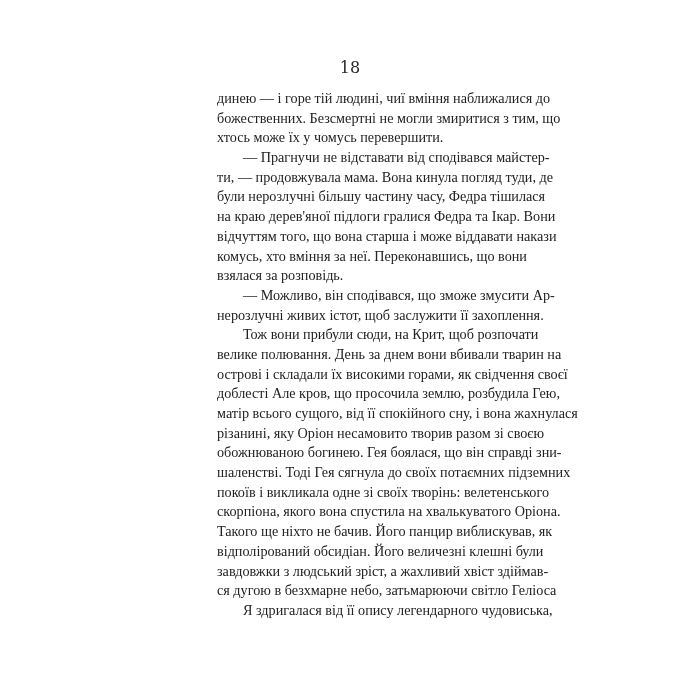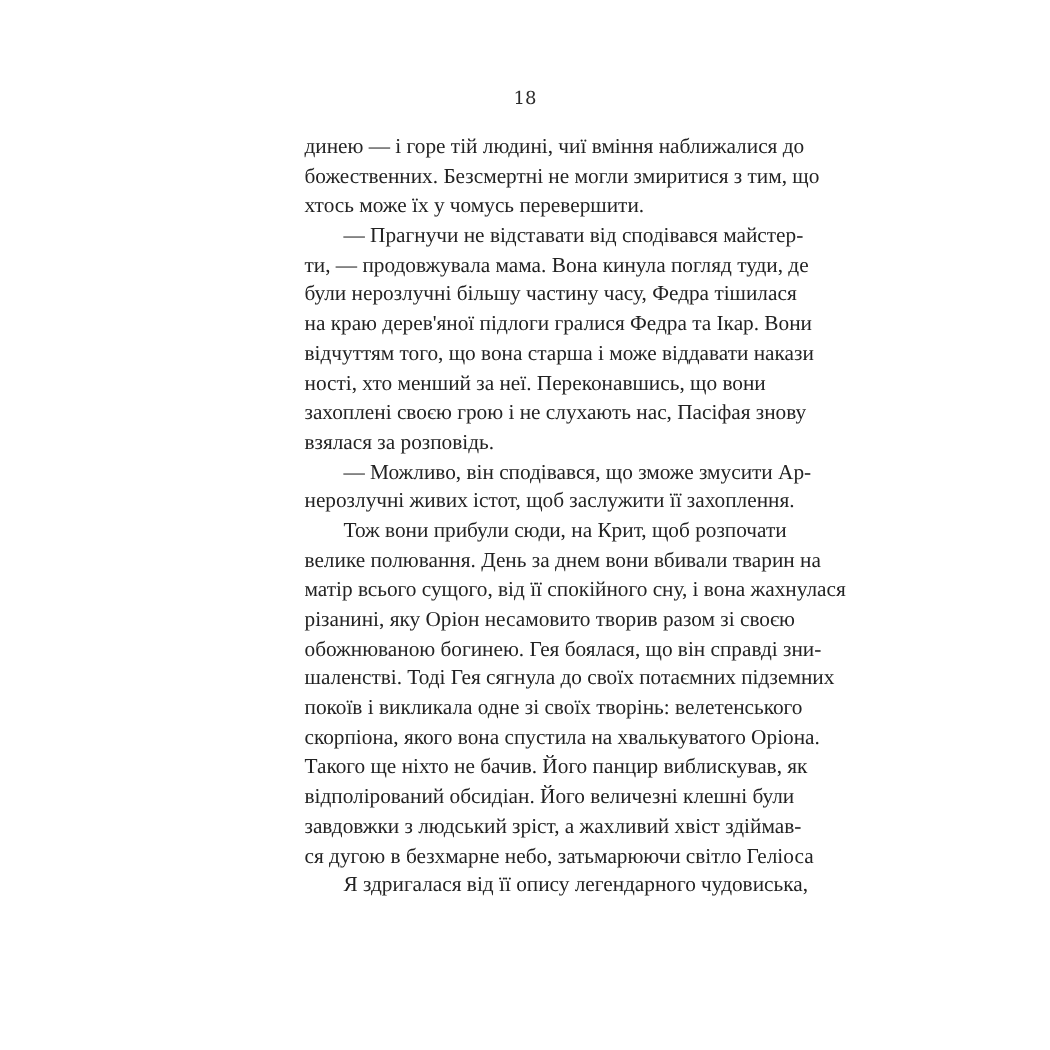--- a/index.html
+++ b/index.html
@@ -1,50 +1,51 @@
 <!DOCTYPE html>
 <html><head>
 <meta charset="utf-8">
 <style>
   html, body { margin:0; padding:0; background:#ffffff; }
   body { width:700px; height:700px; position:relative; overflow:hidden; }
   .page-number {
     position:absolute; top:58px; left:0; width:700px; text-align:center;
-    font-family:"DejaVu Serif", serif; font-size:12px; color:#2a2a2a;
+    font-family:"DejaVu Serif", serif; font-size:16px; color:#2a2a2a;
   }
   .text-block {
     position:absolute; top:89px; left:203px; width:306px;
     font-family:"Liberation Serif", serif; font-size:14.2px; line-height:19.7px;
     color:#222222;
   }
-  .line { white-space:nowrap; text-align:justify; text-align-last:justify; height:19.7px; overflow:visible; }
+  .line { white-space:nowrap; text-align:justify; text-align-last:justify; height:19.7px; overflow:visible;margin-left:14px; }
   .line.last { text-align-last:left; }
   .line.indent { padding-left:26px; }
 </style>
 </head>
 <body>
 
 <div class="page-number">18</div>
 
 <div class="text-block" id="text-block">
     <div class="line">динею — і горе тій людині, чиї вміння наближалися до</div>
     <div class="line">божественних. Безсмертні не могли змиритися з тим, що</div>
     <div class="line last">хтось може їх у чомусь перевершити.</div>
     <div class="line indent">— Прагнучи не відставати від сподівався майстер-</div>
     <div class="line">ти, — продовжувала мама. Вона кинула погляд туди, де</div>
     <div class="line">були нерозлучні більшу частину часу, Федра тішилася</div>
     <div class="line">на краю дерев'яної підлоги гралися Федра та Ікар. Вони</div>
     <div class="line">відчуттям того, що вона старша і може віддавати накази</div>
-    <div class="line">ності, хто менший за неї. Переконавшись, що вони</div>
-    <div class="line">захоплені своєю грою і не слухають нас, Пасіфая знову</div>
+    <div class="line">комусь, хто вміння за неї. Переконавшись, що вони</div>
     <div class="line last">взялася за розповідь.</div>
     <div class="line indent">— Можливо, він сподівався, що зможе змусити Ар-</div>
     <div class="line last">нерозлучні живих істот, щоб заслужити її захоплення.</div>
     <div class="line indent">Тож вони прибули сюди, на Крит, щоб розпочати</div>
     <div class="line">велике полювання. День за днем вони вбивали тварин на</div>
+    <div class="line">острові і складали їх високими горами, як свідчення своєї</div>
+    <div class="line">доблесті Але кров, що просочила землю, розбудила Гею,</div>
     <div class="line">матір всього сущого, від її спокійного сну, і вона жахнулася</div>
     <div class="line">різанині, яку Оріон несамовито творив разом зі своєю</div>
     <div class="line">обожнюваною богинею. Гея боялася, що він справді зни-</div>
     <div class="line">шаленстві. Тоді Гея сягнула до своїх потаємних підземних</div>
     <div class="line">покоїв і викликала одне зі своїх творінь: велетенського</div>
     <div class="line">скорпіона, якого вона спустила на хвалькуватого Оріона.</div>
     <div class="line">Такого ще ніхто не бачив. Його панцир виблискував, як</div>
     <div class="line">відполірований обсидіан. Його величезні клешні були</div>
     <div class="line">завдовжки з людський зріст, а жахливий хвіст здіймав-</div>
     <div class="line">ся дугою в безхмарне небо, затьмарюючи світло Геліоса</div>

